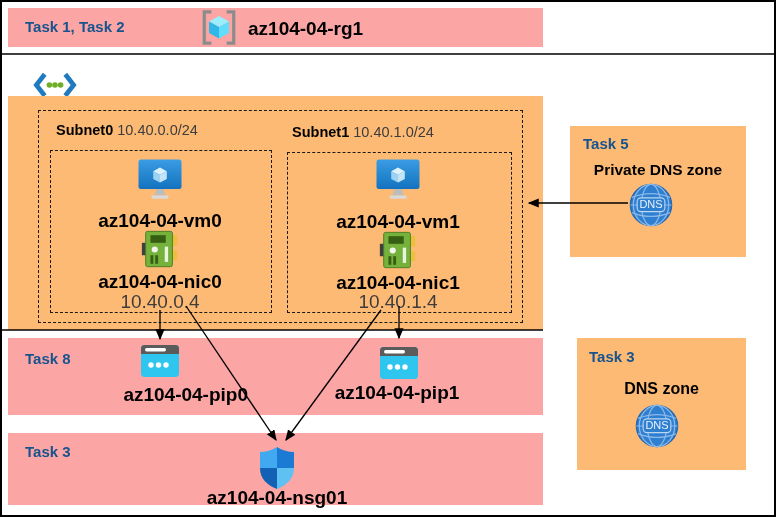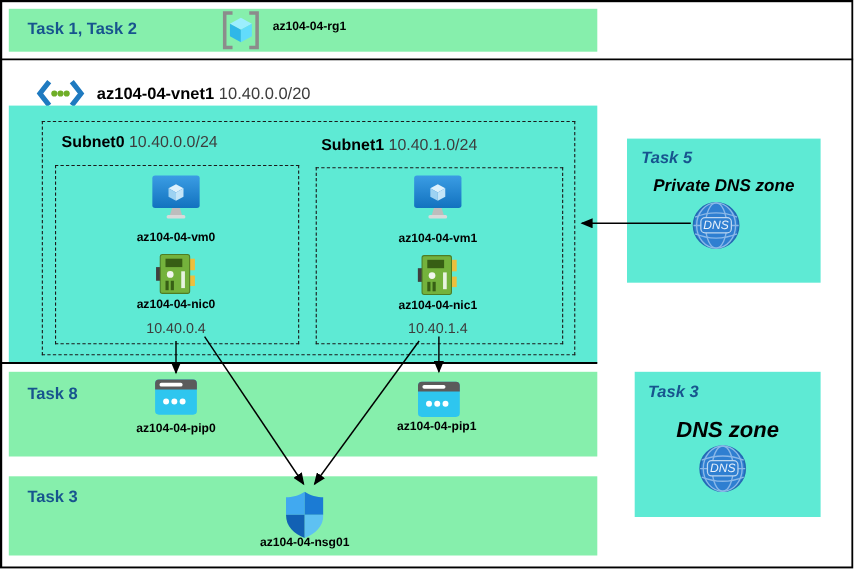--- a/index.html
+++ b/index.html
@@ -1,26 +1,26 @@
 <!DOCTYPE html>
 <html><head>
 <meta charset="utf-8">
 <style>
   html,body{margin:0;padding:0;background:#fff;}
   .canvas{
     position:relative;width:776px;height:517px;background:#ffffff;
     font-family:"Liberation Sans",sans-serif;color:#000;overflow:hidden;
   }
   .abs{position:absolute;}
-  .band{background:#86efac;}
-  .panel{background:#5eead4;font-style:italic;}
+  .band{background:#fca5a5;}
+  .panel{background:#fdba74;}
   .task-label{font-weight:700;font-size:15px;color:#17548e;}
-  .node-label{font-weight:700;font-size:11px;color:#000;white-space:nowrap;}
+  .node-label{font-weight:700;font-size:19px;color:#000;white-space:nowrap;}
   .reg{font-weight:400;color:#3d3d3d;}
-  .ip-label{font-size:13px;color:#3d3d3d;white-space:nowrap;}
+  .ip-label{font-size:19px;color:#3d3d3d;white-space:nowrap;}
   .center{text-align:center;}
   .dashed{border:1.4px dashed #1a1a1a;}
   .subnet-title{font-size:14.5px;white-space:nowrap;}
   .subnet-title b{font-weight:700;color:#000;}
   .vnet-title{font-size:15px;white-space:nowrap;}
   .vnet-title b{font-weight:700;color:#000;}
   svg text{font-family:"Liberation Sans",sans-serif;}
   .overlay{pointer-events:none;}
 </style>
 </head>
@@ -44,24 +44,20 @@
 
   <span class="abs" style="left:32px;top:71px;">
     <svg width="46" height="28" viewBox="0 0 48 30">
       <path d="M13 3.5 L4 15 L13 26.5" stroke="#1f7ac0" stroke-width="5" fill="none"></path>
       <path d="M35 3.5 L44 15 L35 26.5" stroke="#1f7ac0" stroke-width="5" fill="none"></path>
       <circle cx="18" cy="15" r="3" fill="#6fae27"></circle>
       <circle cx="24" cy="15" r="3" fill="#6fae27"></circle>
       <circle cx="30" cy="15" r="3" fill="#6fae27"></circle>
     </svg>
   </span>
-  <div class="abs vnet-title" style="left:88px;top:77px;">
-    <b>az104-04-vnet1</b>
-    <span class="reg">10.40.0.0/20</span>
-  </div>
 
   <div class="abs panel" style="left:8px;top:96px;width:535px;height:234px;"></div>
 
   <div class="abs dashed" style="left:38px;top:110px;width:483px;height:211px;"></div>
 
   <div class="abs subnet-title" style="left:56px;top:122px;">
     <b>Subnet0</b>
     <span class="reg">10.40.0.0/24</span>
   </div>
   <div class="abs dashed" style="left:50px;top:150px;width:220px;height:161px;"></div>
@@ -146,21 +142,21 @@
   <span class="abs" style="left:140px;top:344px;">
     <svg width="40" height="34" viewBox="0 0 40 34">
       <rect x="1" y="1" width="38" height="32" rx="3.5" fill="#2ec6ef"></rect>
       <path d="M1 10 V4.5 A3.5 3.5 0 0 1 4.5 1 H35.5 A3.5 3.5 0 0 1 39 4.5 V10 Z" fill="#5b5b5b"></path>
       <rect x="5" y="4" width="21" height="3.4" rx="1.7" fill="#ffffff"></rect>
       <circle cx="11" cy="21" r="2.7" fill="#fff"></circle>
         <circle cx="18.5" cy="21" r="2.7" fill="#fff"></circle>
         <circle cx="26" cy="21" r="2.7" fill="#fff"></circle>
     </svg>
   </span>
-  <div class="abs node-label center" style="left:60px;top:384px;width:200px;">az104-04-pip0</div>
+  <div class="abs node-label center" style="left:48px;top:384px;width:200px;text-align:right;">az104-04-pip0</div>
 
   <span class="abs" style="left:379px;top:346px;">
     <svg width="40" height="34" viewBox="0 0 40 34">
       <rect x="1" y="1" width="38" height="32" rx="3.5" fill="#2ec6ef"></rect>
       <path d="M1 10 V4.5 A3.5 3.5 0 0 1 4.5 1 H35.5 A3.5 3.5 0 0 1 39 4.5 V10 Z" fill="#5b5b5b"></path>
       <rect x="5" y="4" width="21" height="3.4" rx="1.7" fill="#ffffff"></rect>
       <circle cx="11" cy="21" r="2.7" fill="#fff"></circle>
         <circle cx="18.5" cy="21" r="2.7" fill="#fff"></circle>
         <circle cx="26" cy="21" r="2.7" fill="#fff"></circle>
     </svg>
@@ -201,21 +197,21 @@
           <line x1="1.5" y1="23" x2="44.5" y2="23"></line>
         </g>
         <rect x="8.5" y="15.5" width="29" height="14.5" rx="4" fill="#2f7fd1" stroke="#bcd6f0" stroke-width="1.2"></rect>
         <text x="23" y="26.5" text-anchor="middle" font-size="11.5" fill="#eaf2fb">DNS</text>
       </svg>
     </span>
   </div>
 
   <div class="abs panel" style="left:577px;top:338px;width:169px;height:132px;">
     <div class="abs task-label" style="left:12px;top:10px;">Task 3</div>
-    <div class="abs node-label center" style="left:0px;top:42px;width:169px;font-size:20px;">DNS zone</div>
+    <div class="abs node-label center" style="left:0px;top:42px;width:169px;font-size:16px;">DNS zone</div>
     <span class="abs" style="left:58px;top:66px;">
       <svg width="44" height="44" viewBox="0 0 46 46">
         <circle cx="23" cy="23" r="21.5" fill="#2f7fd1" stroke="#2569b3" stroke-width="1.5"></circle>
         <g stroke="#8ab8e8" stroke-width="1.3" fill="none">
           <ellipse cx="23" cy="23" rx="10" ry="21.5"></ellipse>
           <ellipse cx="23" cy="23" rx="18.5" ry="21.5"></ellipse>
           <path d="M3 15 Q23 7 43 15"></path>
           <path d="M3 31 Q23 39 43 31"></path>
           <line x1="1.5" y1="23" x2="44.5" y2="23"></line>
         </g>

